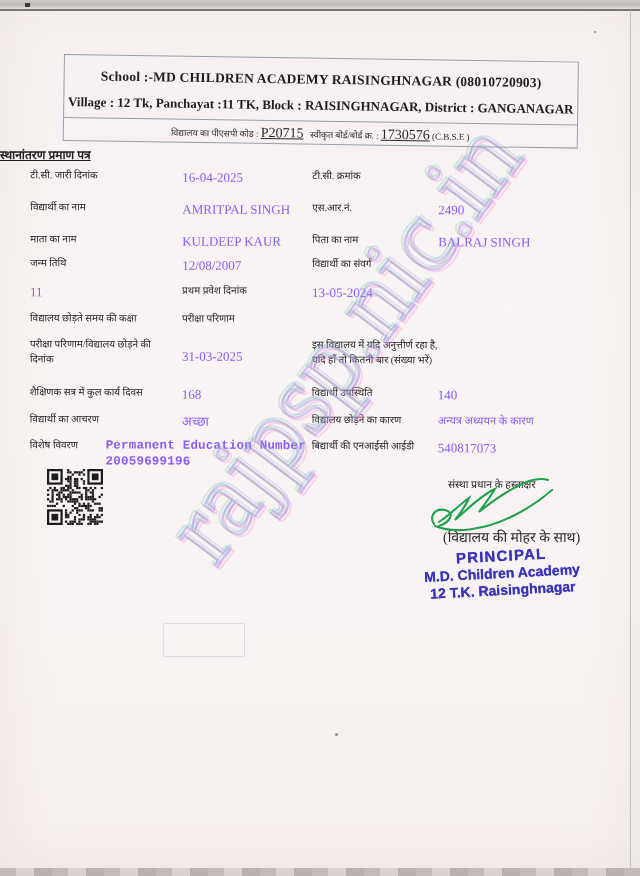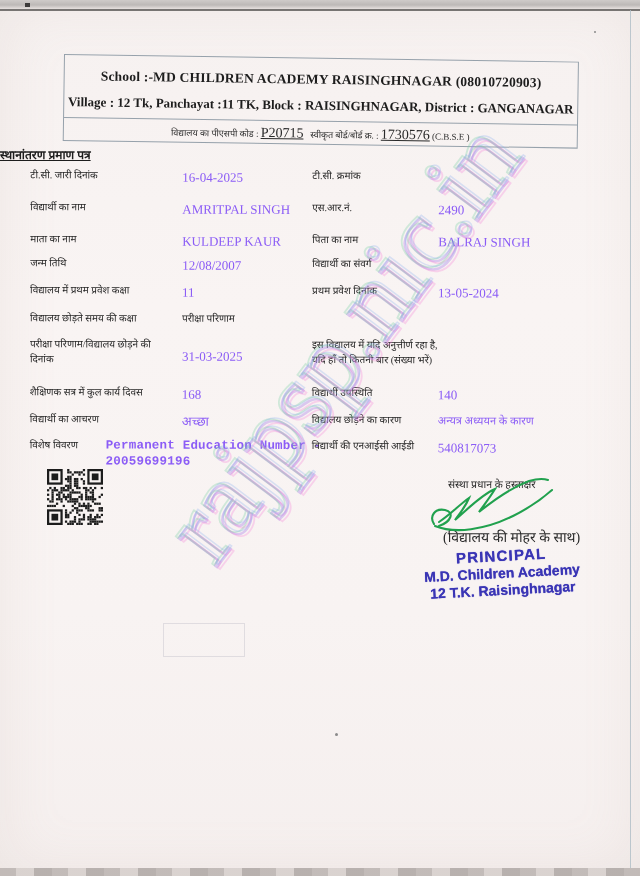--- a/index.html
+++ b/index.html
@@ -131,21 +131,20 @@
         <div class="val v1">KULDEEP KAUR</div>
         <div class="lbl l2">पिता का नाम</div>
         <div class="val v2">BALRAJ SINGH</div>
       </div>
       <div class="frow">
         <div class="lbl l1">जन्म तिथि</div>
         <div class="val v1">12/08/2007</div>
         <div class="lbl l2">विद्यार्थी का संवर्ग</div>
       </div>
       <div class="frow">
-        <div class="lbl l1">विद्यालय में प्रथम प्रवेश कक्षा</div>
         <div class="val v1">11</div>
         <div class="lbl l2">प्रथम प्रवेश दिनांक</div>
         <div class="val v2">13-05-2024</div>
       </div>
       <div class="frow">
         <div class="lbl l1">विद्यालय छोड़ते समय की कक्षा</div>
         <div class="lbl l2">परीक्षा परिणाम</div>
       </div>
       <div class="frow">
         <div class="lbl l1">परीक्षा परिणाम/विद्यालय छोड़ने की

